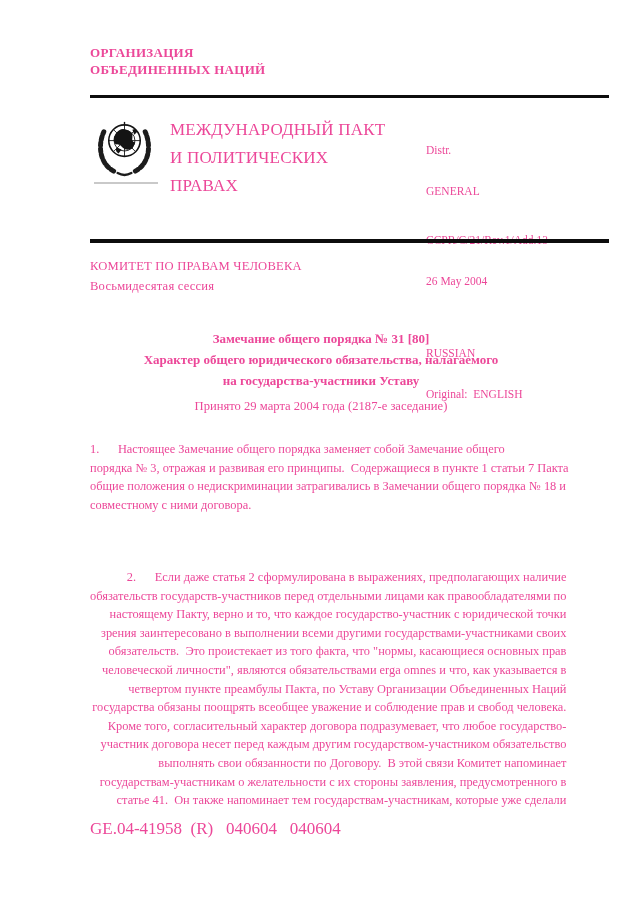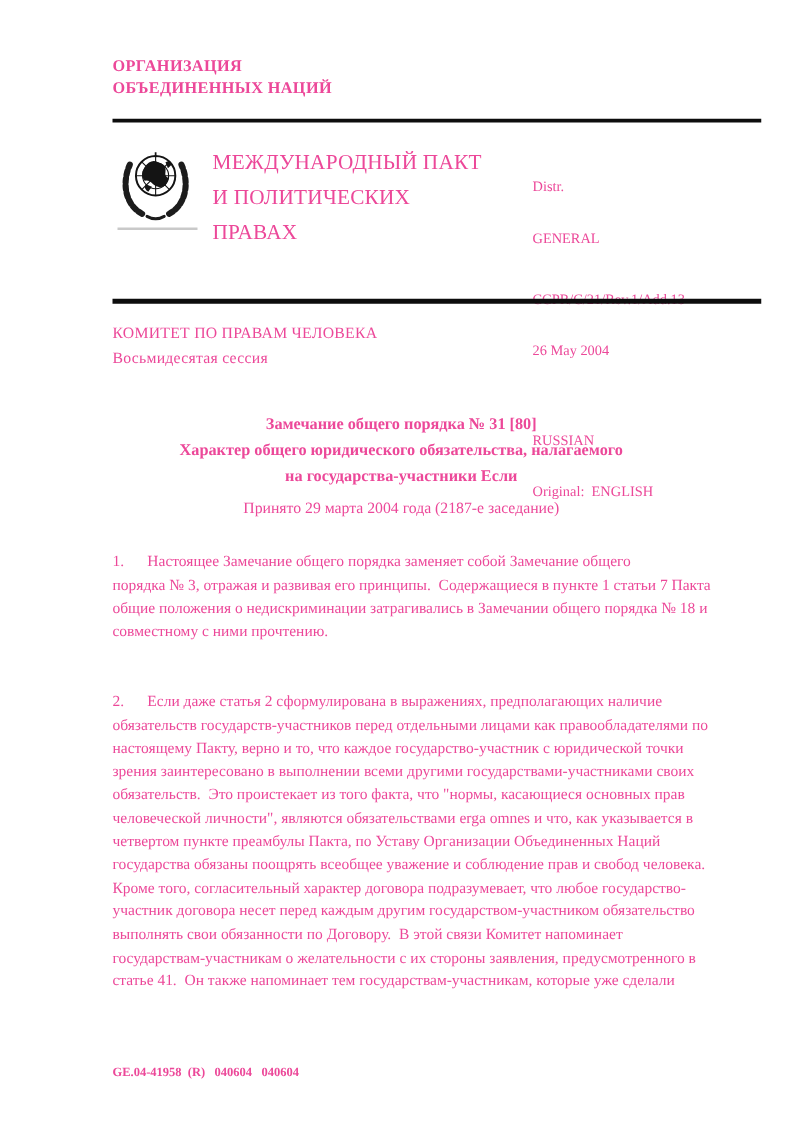--- a/index.html
+++ b/index.html
@@ -27,23 +27,23 @@
   .distr-col .gap2{margin-top:32px;}
   
   .committee{left:90px;top:257px;font-size:12.6px;line-height:19.5px;letter-spacing:.2px;}
   
   .title-block{left:90px;top:328px;width:462px;text-align:center;font-weight:bold;font-size:13px;line-height:21px;}
   .adoption{left:90px;top:399px;width:462px;text-align:center;font-size:12.6px;}
   
   .para{left:90px;font-size:12.4px;line-height:18.6px;}
   .para .pline{white-space:pre;}
   .para1{top:440px;}
-  .para2{top:552px;}
+  .para2{top:568px;text-align:right;}
   
-  .footer{left:90px;top:853px;font-size:10px;white-space:pre;font-weight:bold;}
+  .footer{left:90px;top:819px;font-size:17px;white-space:pre;}
 </style>
 </head>
 <body>
 
 <div class="page">
 
   <div class="abs org">
     <div>ОРГАНИЗАЦИЯ</div>
     <div>ОБЪЕДИНЕННЫХ НАЦИЙ</div>
   </div>
@@ -99,29 +99,29 @@
   <div class="abs rule rule2"></div>
 
   <div class="abs committee">
     <div>КОМИТЕТ ПО ПРАВАМ ЧЕЛОВЕКА</div>
     <div>Восьмидесятая сессия</div>
   </div>
 
   <div class="abs title-block">
     <div>Замечание общего порядка № 31 [80]</div>
     <div>Характер общего юридического обязательства, налагаемого</div>
-    <div>на государства-участники Если</div>
+    <div>на государства-участники Уставу</div>
   </div>
   <div class="abs adoption">Принято 29 марта 2004 года (2187-е заседание)</div>
 
   <div class="abs para para1">
     <div class="pline">1.      Настоящее Замечание общего порядка заменяет собой Замечание общего</div>
     <div class="pline">порядка № 3, отражая и развивая его принципы.  Содержащиеся в пункте 1 статьи 7 Пакта</div>
     <div class="pline">общие положения о недискриминации затрагивались в Замечании общего порядка № 18 и</div>
-    <div class="pline">совместному с ними прочтению.</div>
+    <div class="pline">совместному с ними договора.</div>
   </div>
 
   <div class="abs para para2">
     <div class="pline">2.      Если даже статья 2 сформулирована в выражениях, предполагающих наличие</div>
     <div class="pline">обязательств государств-участников перед отдельными лицами как правообладателями по</div>
     <div class="pline">настоящему Пакту, верно и то, что каждое государство-участник с юридической точки</div>
     <div class="pline">зрения заинтересовано в выполнении всеми другими государствами-участниками своих</div>
     <div class="pline">обязательств.  Это проистекает из того факта, что "нормы, касающиеся основных прав</div>
     <div class="pline">человеческой личности", являются обязательствами erga omnes и что, как указывается в</div>
     <div class="pline">четвертом пункте преамбулы Пакта, по Уставу Организации Объединенных Наций</div>

